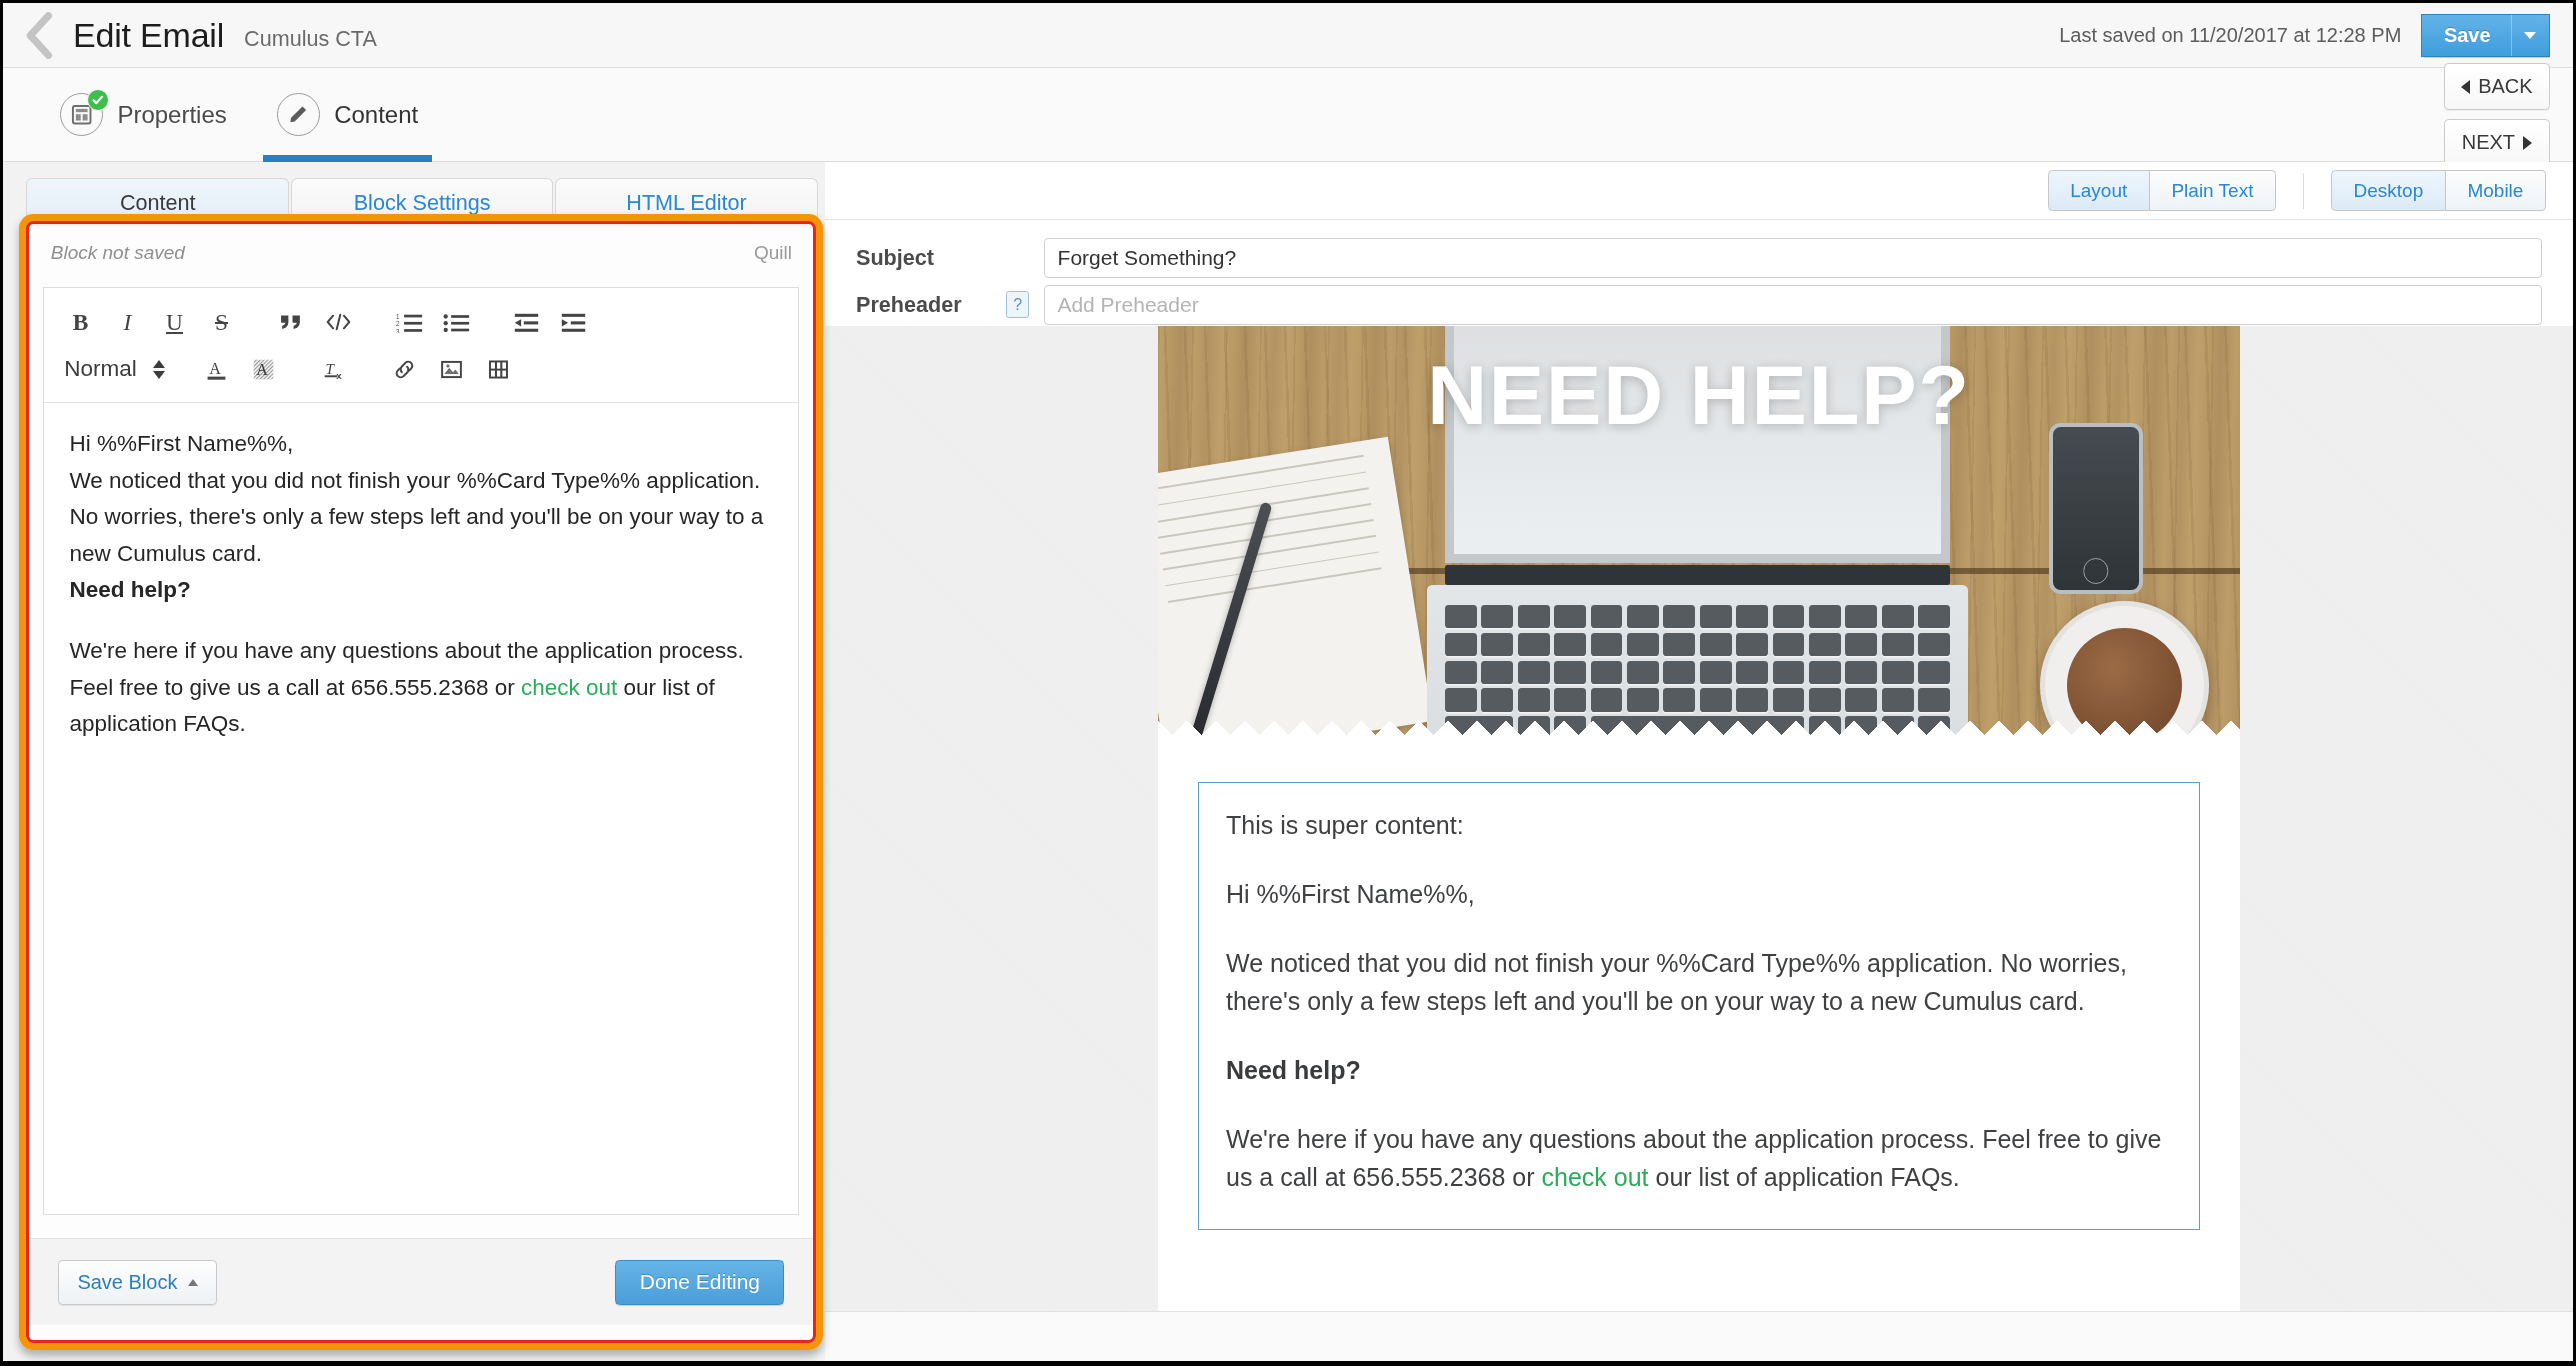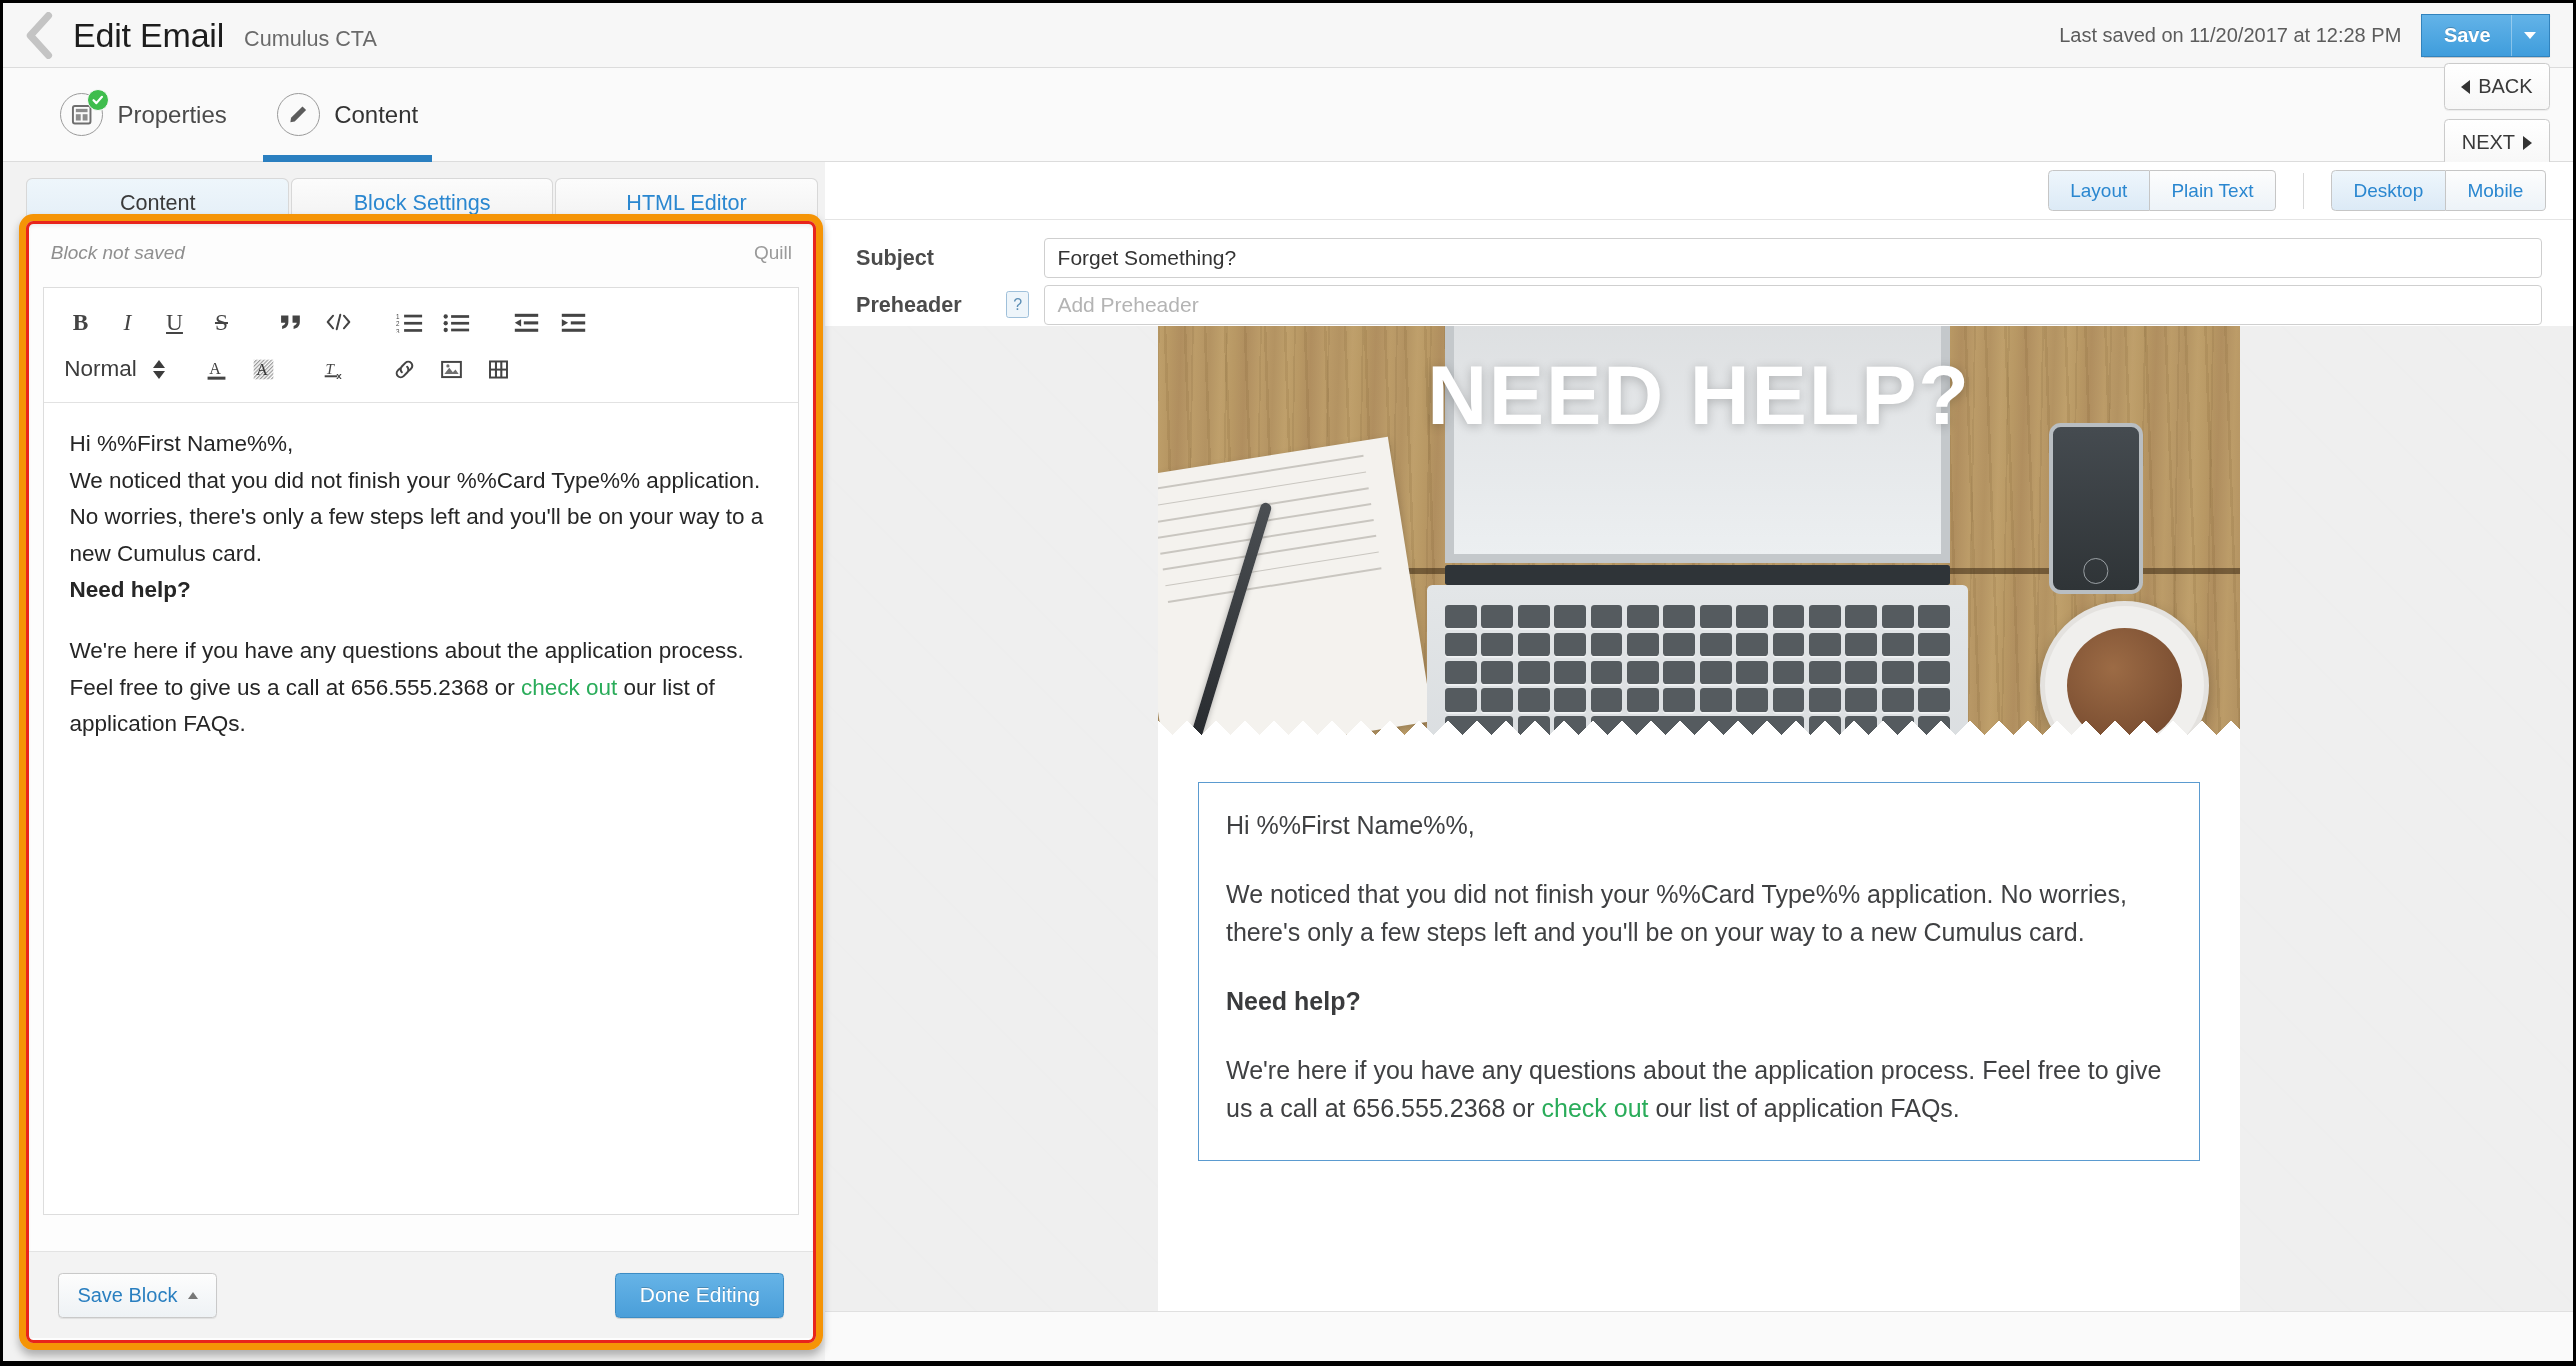--- a/index.html
+++ b/index.html
@@ -208,21 +208,21 @@
   .rte-body {
     padding: 23.4px 25px 18px 25px;
     font-size: 22.5px; line-height: 1.62; color: #262626;
   }
   .rte-body p { margin: 0; }
   .rte-body .spacer { height: 25px; }
   .rte-body b { font-weight: 700; }
   .lnk-green { color: #2aac5a; }
 
   .editor-footer {
-    position: absolute; left: 0; right: 0; bottom: 4px; height: 87px;
+    position: absolute; left: 0; right: 0; bottom: 17px; height: 87px;
     background: #f3f3f3;
     border-top: 0.9px solid #e3e3e3;
     display: flex; align-items: center; justify-content: space-between;
     padding: 0 31px;
   }
   .save-block-btn {
     height: 45px; padding: 0 18px;
     background: linear-gradient(#fdfdfd,#eef2f5);
     border: 0.9px solid #c9c9c9; border-radius: 4.5px;
     font-size: 20px; color: #2a7fc0;
@@ -782,20 +782,21 @@
 
             <div class="phone"></div>
             <div class="cup"></div>
 
             <div class="hero-title">NEED HELP?</div>
             <div class="zigzag"></div>
           </div>
 
           <div class="email-body">
             <div class="content-block">
+              <p>This is super content:</p>
               <p>Hi %%First Name%%,</p>
               <p>We noticed that you did not finish your %%Card Type%% application. No worries, there's only a few steps left and you'll be on your way to a new Cumulus card.</p>
               <p><b>Need help?</b></p>
               <p><span>We're here if you have any questions about the application process. Feel free to give us a call at 656.555.2368 or </span><span class="lnk-green">check out</span><span> our list of application FAQs.</span></p>
             </div>
           </div>
 
         </div>
       </div>
 

